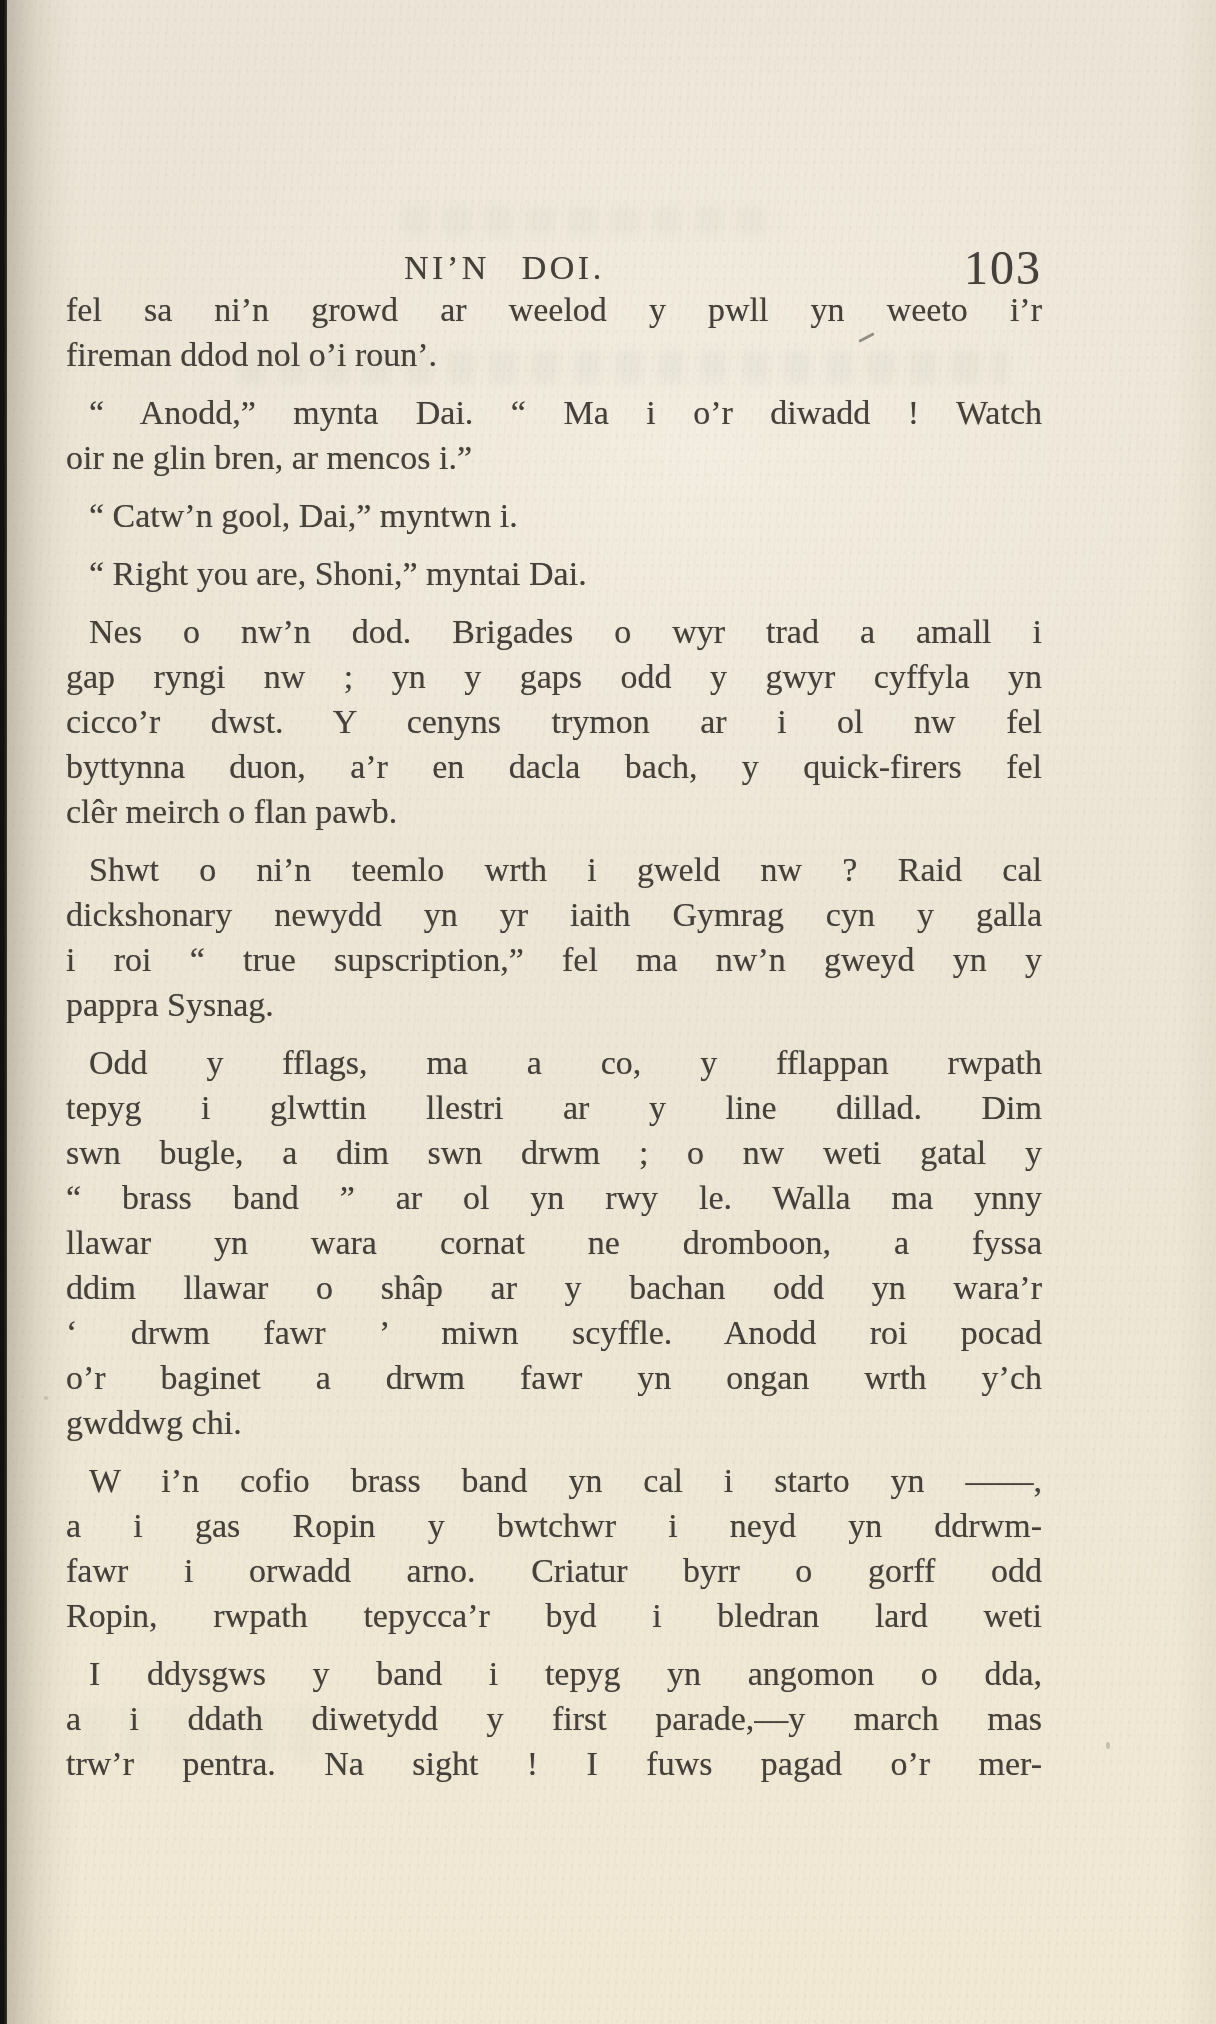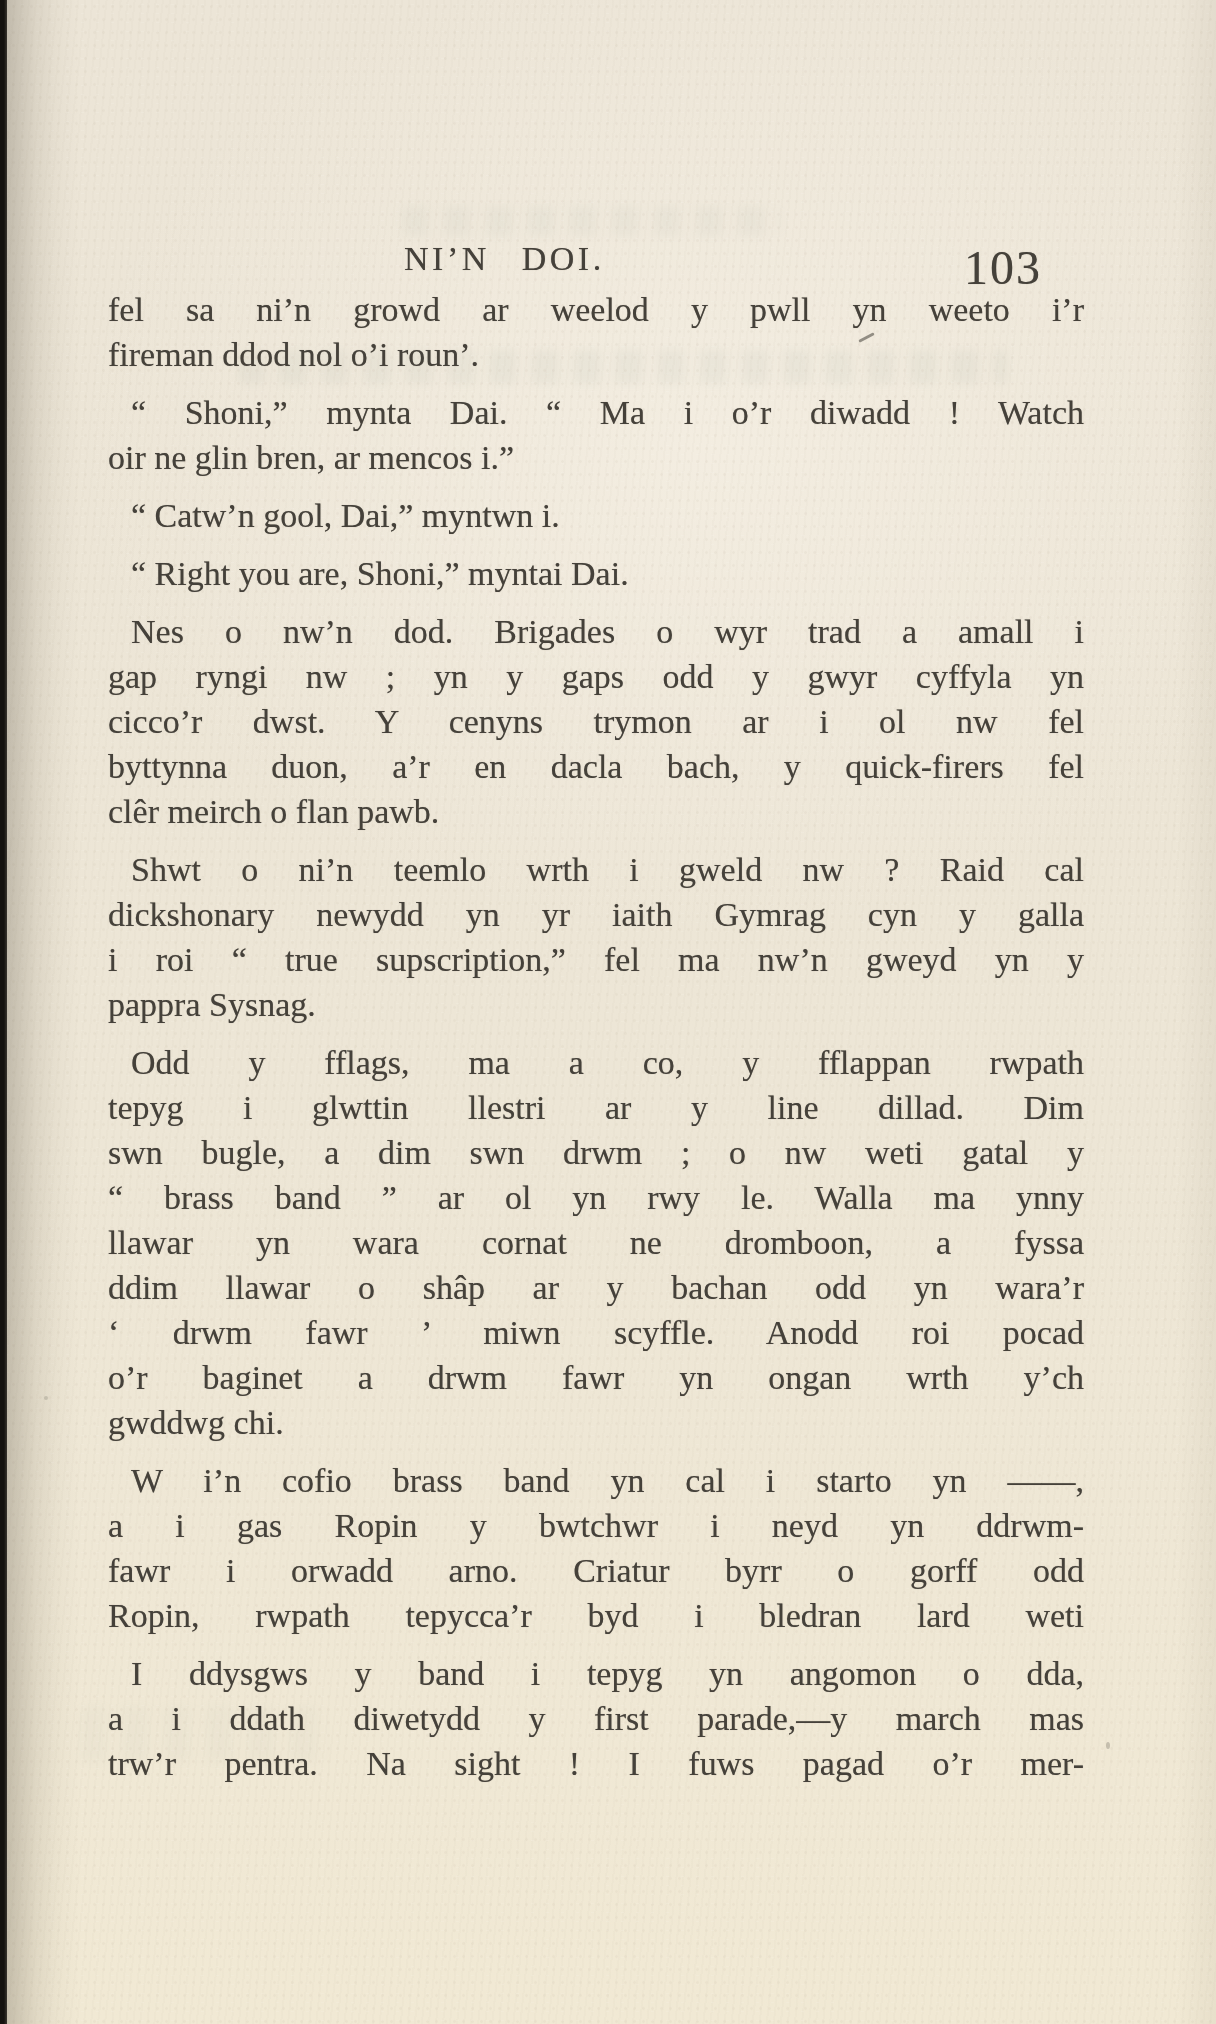--- a/index.html
+++ b/index.html
@@ -74,21 +74,21 @@
   .speck.s1 { left: 858px; top: 336px; width: 17px; height: 3px; border-radius: 2px; transform: rotate(-28deg); }
   .speck.s2 { left: 1106px; top: 1742px; width: 4px; height: 7px; border-radius: 50%; opacity: 0.45; }
   .speck.s3 { left: 44px; top: 1396px; width: 4px; height: 4px; border-radius: 50%; opacity: 0.35; }
 
   
   .running-head {
     position: absolute;
     left: 66px; top: 240px;
     width: 976px;
     display: flex;
-    align-items: flex-start;
+    align-items: center;
   }
   .head-title {
     margin-left: 338px;
     font-size: 34px;
     letter-spacing: 3.5px;
     word-spacing: 20px;
     text-shadow: 0 0 0.7px rgba(69,65,58,0.55);
   }
   .head-num {
     margin-left: auto;
@@ -98,21 +98,20 @@
   }
 
   
   .text-block {
     position: absolute;
     left: 66px; top: 287px;
     width: 976px;
     font-size: 34px;
     line-height: 45px;
     text-shadow: 0 0 0.7px rgba(69,65,58,0.5);
-    margin-left: 42px;
   }
   .para + .para { margin-top: 13px; }
   .line { min-height: 45px; }
   .line.just { text-align: justify; text-align-last: justify; }
   .para.indent .line:first-child { text-indent: 23px; }
 </style>
 </head>
 <body>
 
 <div class="scan">
@@ -133,21 +132,21 @@
     <span class="head-title">NI’N DOI.</span>
     <span class="head-num">103</span>
   </header>
 
   <main class="text-block">
       <div class="para">
         <div class="line just">fel sa ni’n growd ar weelod y pwll yn weeto i’r</div>
         <div class="line">fireman ddod nol o’i roun’.</div>
       </div>
       <div class="para indent">
-        <div class="line just">“ Shoni,” mynta Dai. “ Ma i o’r diwadd ! Watch</div>
+        <div class="line just">“ Anodd,” mynta Dai. “ Ma i o’r diwadd ! Watch</div>
         <div class="line">oir ne glin bren, ar mencos i.”</div>
       </div>
       <div class="para indent">
         <div class="line">“ Catw’n gool, Dai,” myntwn i.</div>
       </div>
       <div class="para indent">
         <div class="line">“ Right you are, Shoni,” myntai Dai.</div>
       </div>
       <div class="para indent">
         <div class="line just">Nes o nw’n dod. Brigades o wyr trad a amall i</div>

